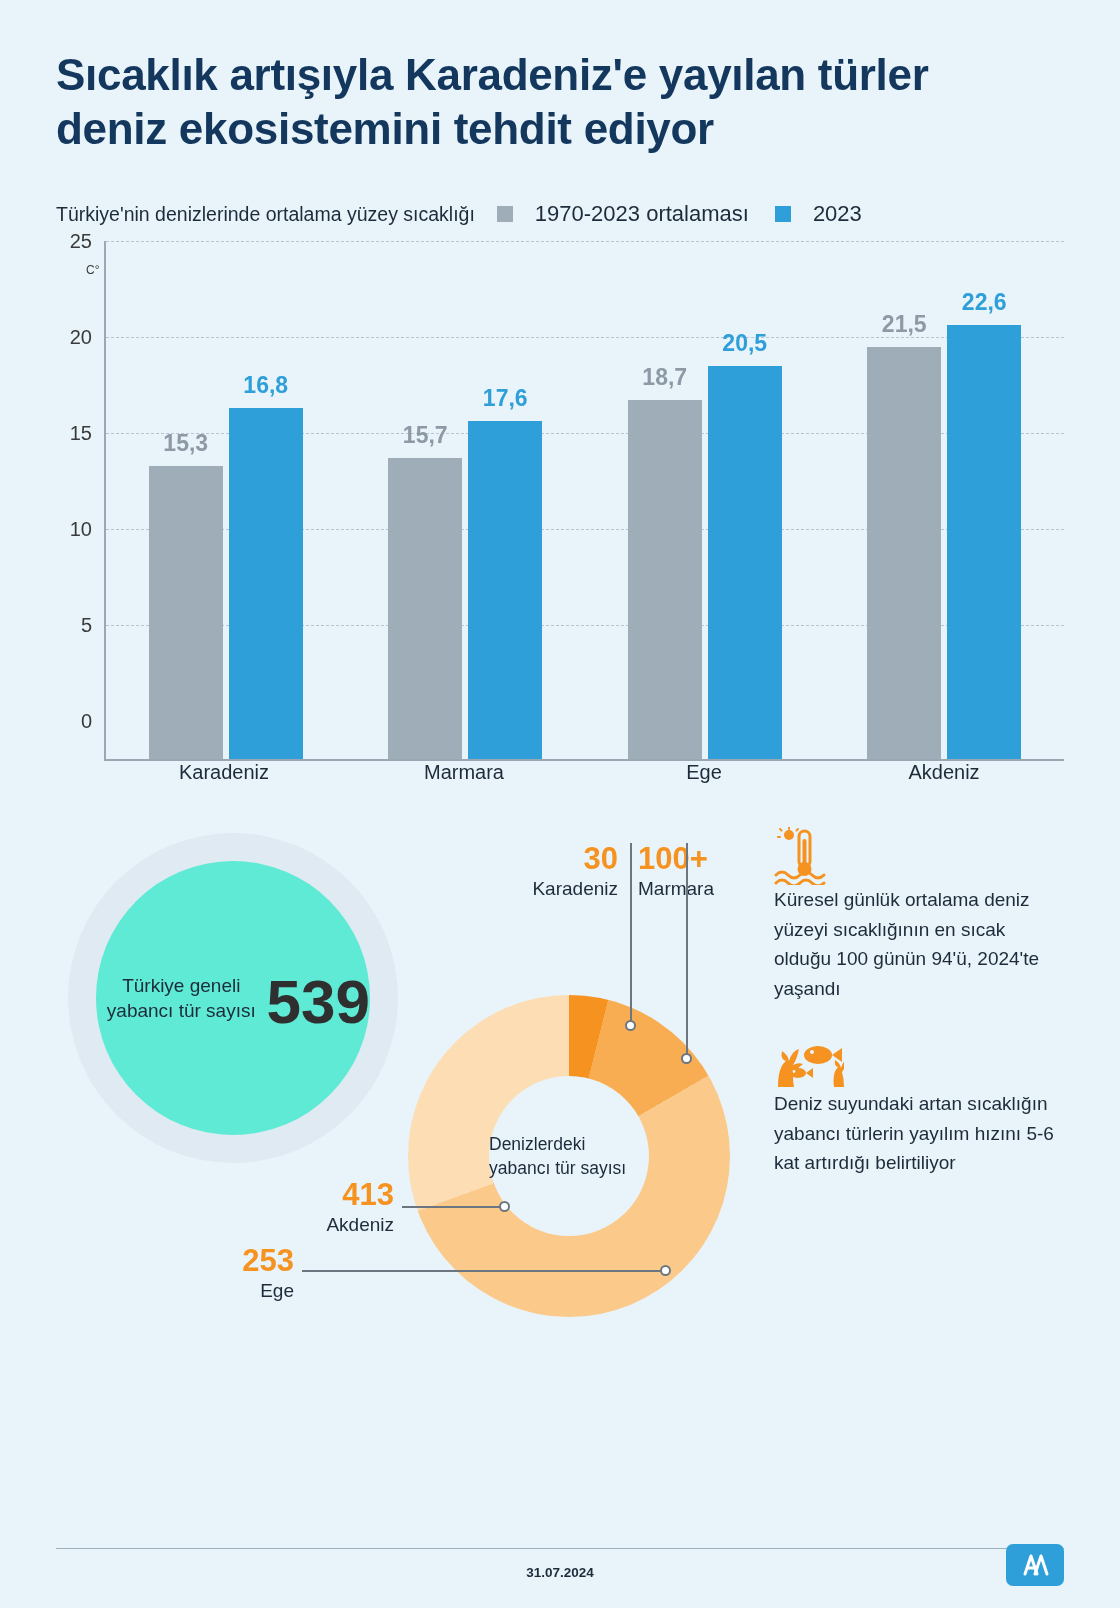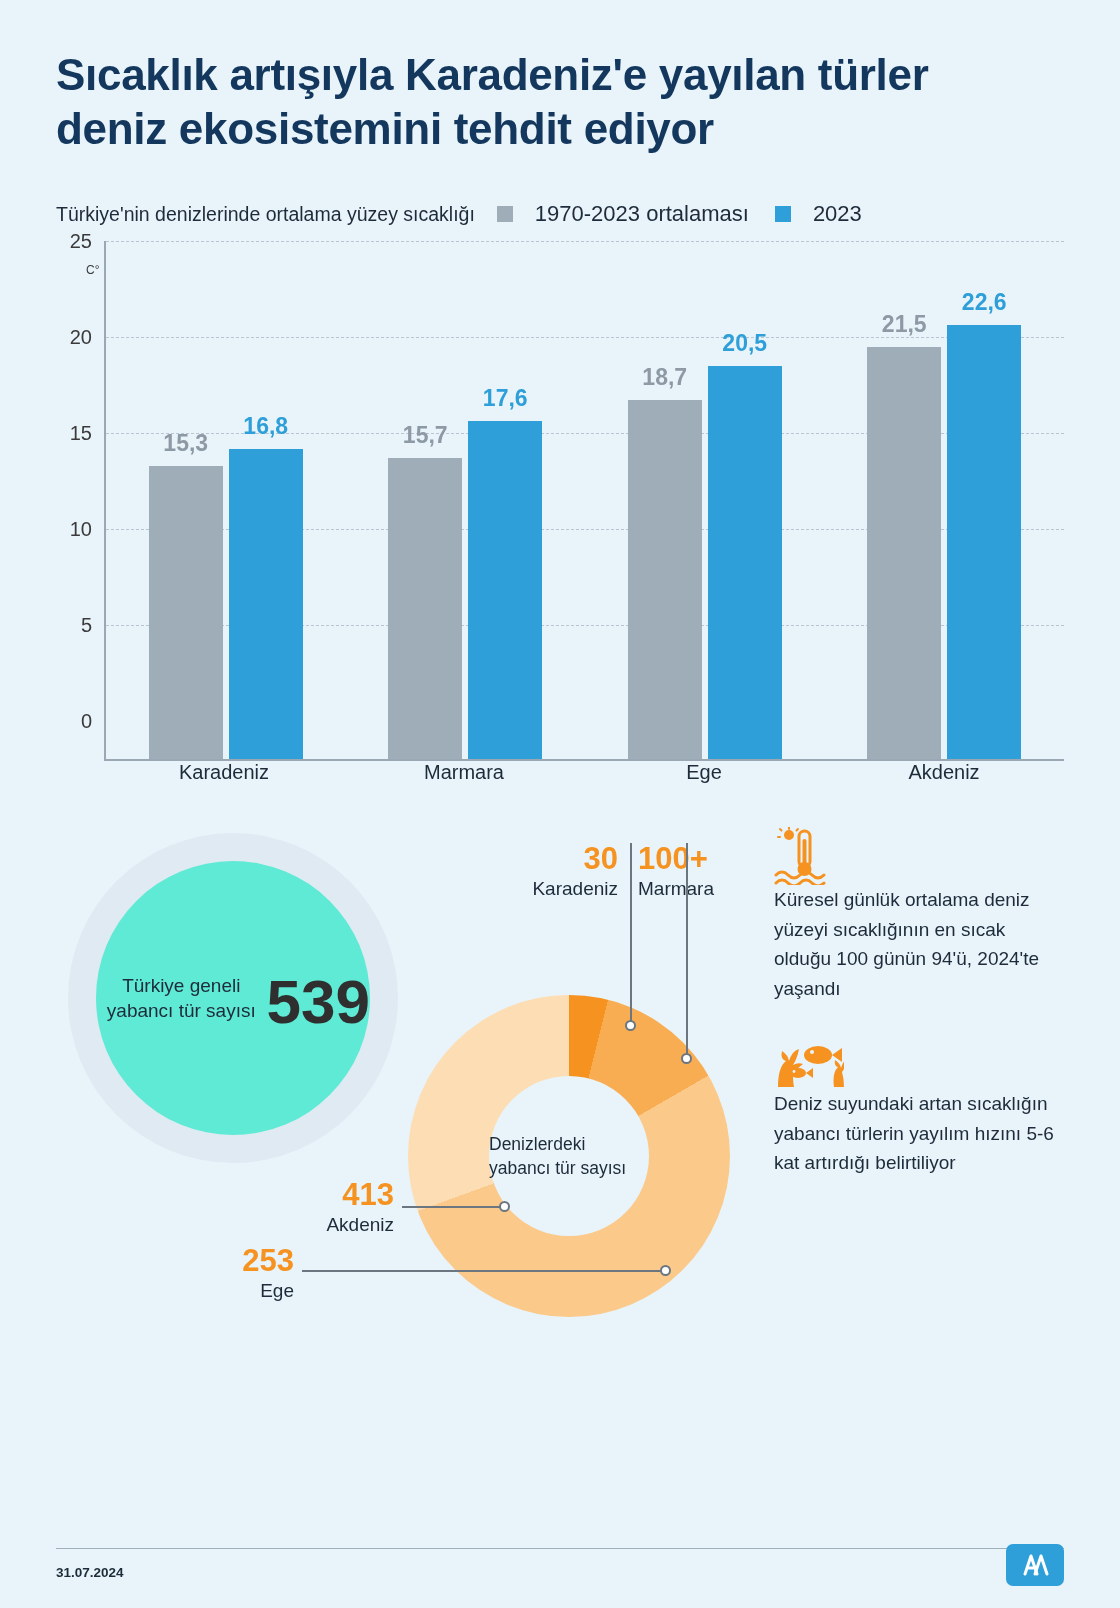--- a/index.html
+++ b/index.html
@@ -196,21 +196,21 @@
     line-height: 1.55;
     color: #1d2b3a;
   }
   .icon-svg { display: block; }
   
   .footer {
     position: absolute;
     left: 56px; right: 56px; bottom: 28px;
   }
   .footer-rule { border-top: 1.5px solid #9fb0bd; margin-bottom: 16px; }
-  .footer-row { display: flex; align-items: center; gap: 20px; }
+  .footer-row { display: flex; align-items: center; gap: 20px; flex-direction: column; }
   .footer-date { font-size: 13.5px; font-weight: bold; color: #1d2b3a; }
   .footer-source { font-size: 13.5px; font-weight: bold; color: #1d2b3a; }
   .logo {
     position: absolute;
     right: 0; bottom: -6px;
     width: 58px; height: 42px;
     border-radius: 7px;
     background: #2e9fd8;
     display: flex; align-items: center; justify-content: center;
   }
@@ -252,21 +252,21 @@
       <div class="gridline" style="top:96px"></div>
       <div class="gridline" style="top:192px"></div>
       <div class="gridline" style="top:288px"></div>
       <div class="gridline" style="top:384px"></div>
 
       <div class="groups">
         <div class="group">
           <div class="bar avg" style="height:293.8px">
             <span class="val">15,3</span>
           </div>
-          <div class="bar cur" style="height:310px">
+          <div class="bar cur" style="height:351px">
             <span class="val">16,8</span>
           </div>
         </div>
         <div class="group">
           <div class="bar avg" style="height:301.4px">
             <span class="val">15,7</span>
           </div>
           <div class="bar cur" style="height:337.9px">
             <span class="val">17,6</span>
           </div>

